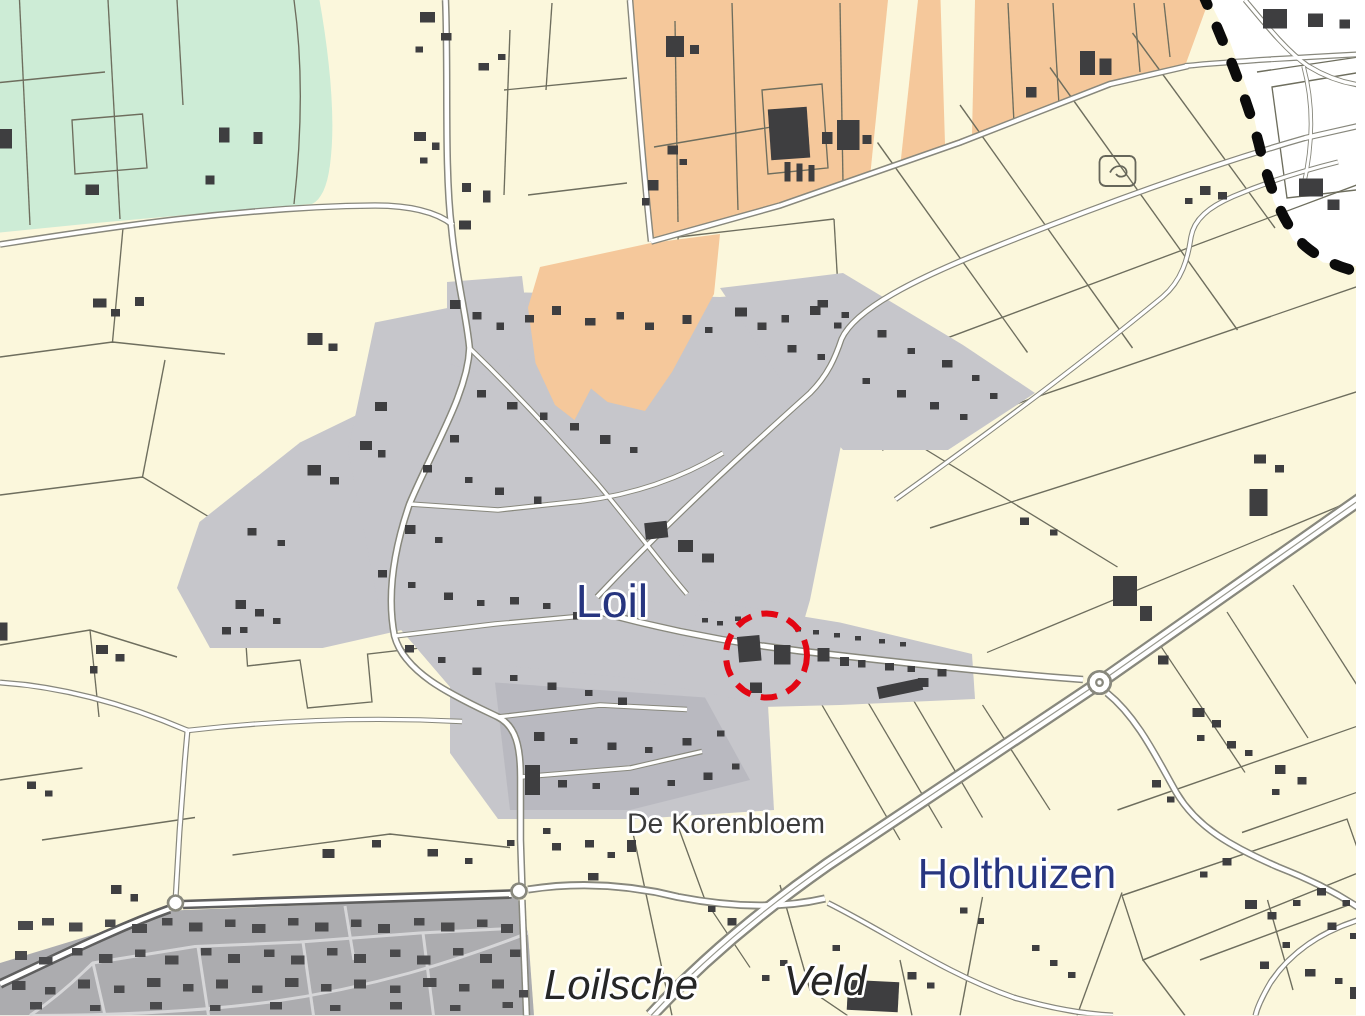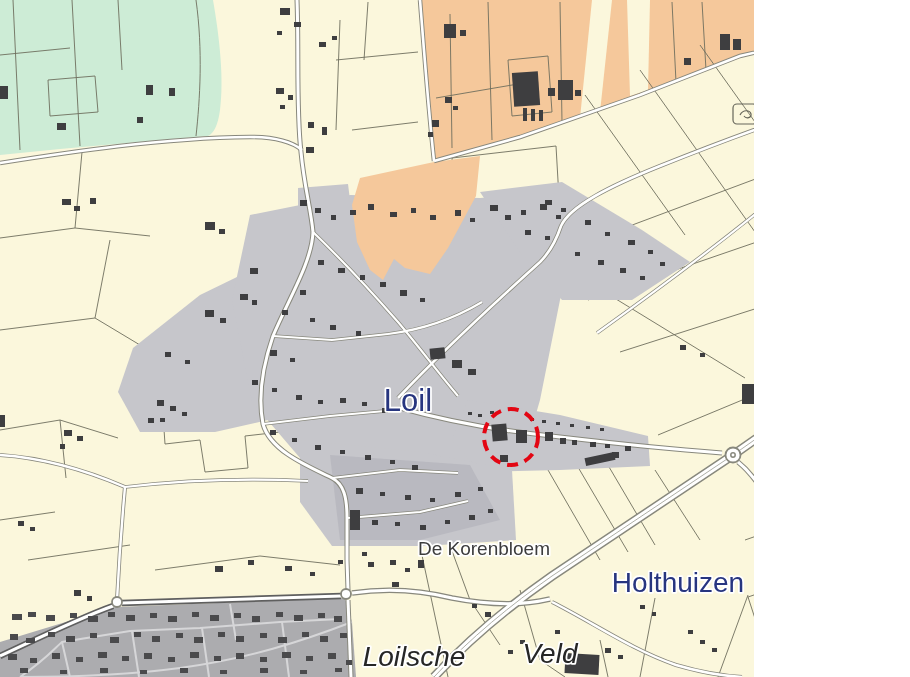--- a/index.html
+++ b/index.html
@@ -1,16 +1,16 @@
 <!DOCTYPE html>
 <html style="--background: #fbf7dc; --field-green: #cdecd6; --field-orange: #f5c89b; --builtup-gray: #c6c6cb; --builtup-gray-dark: #b9b9c0; --urban-gray: #acacaf; --adjacent-municipality-white: #ffffff; --building-dark: #3e3e40; --urban-building: #4a4a4c; --road-fill: #ffffff; --road-casing: #88887d; --road-casing-dark: #5f5f5f; --parcel-line: #6e6e5e; --municipal-boundary: #0b0b0b; --highlight-red: #e30613; --place-label-blue: #27357f; --minor-label-gray: #3c3c3c; --field-label-dark: #262626;"><head>
 <meta charset="utf-8">
 <style>
   html,body{margin:0;padding:0;background:#fff}
-  .stage{width:754px;height:677px;overflow:hidden;position:relative}
+  .stage{width:904px;height:677px;overflow:hidden;position:relative}
   svg{display:block}
   .bg{fill:var(--background,#fbf7dc)}
   .green{fill:var(--field-green,#cdecd6)}
   .orange{fill:var(--field-orange,#f5c89b)}
   .cream{fill:var(--background,#fbf7dc)}
   .white-area{fill:var(--adjacent-municipality-white,#ffffff)}
   .gray{fill:var(--builtup-gray,#c6c6cb)}
   .grayDark{fill:var(--builtup-gray-dark,#b9b9c0)}
   .urban{fill:var(--urban-gray,#acacaf)}
   #parcels path{stroke:var(--parcel-line,#6e6e5e);stroke-width:.9;fill:none}

